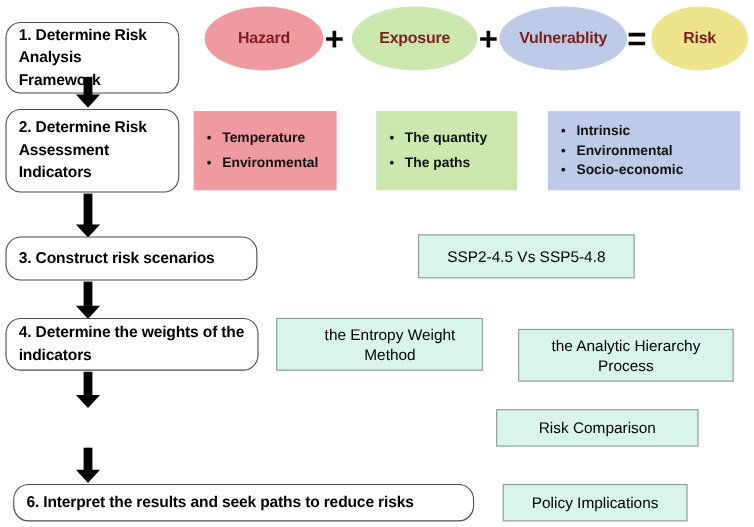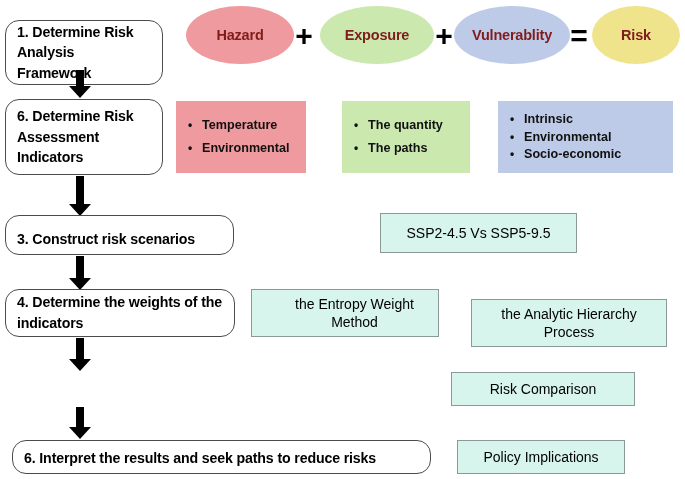--- a/index.html
+++ b/index.html
@@ -28,21 +28,21 @@
   
   .step-box {
     border: 1.3px solid #4c4c4c;
     border-radius: 14px;
     background: #ffffff;
     color: #000000;
     font-weight: bold;
     font-size: 14.2px;
     line-height: 1.45;
     display: flex;
-    align-items: flex-end;
+    align-items: center;
     padding: 4px 10px 4px 11px;
     letter-spacing: -0.15px;
   }
   .step-box.multi { align-items: center; }
   .step-text { display: block; }
 
   
   .arrow {
     position: absolute;
     width: 30px;
@@ -162,21 +162,21 @@
   <div class="abs step-box multi" style="left:5px; top:20px; width:158px; height:65px;">
     <span class="step-text">1. Determine Risk Analysis Framework</span>
   </div>
 
   <div class="arrow" style="left:65px; top:70px; height:28px;">
     <div class="shaft" style="height:17px;"></div>
     <div class="head" style="top:16px;"></div>
   </div>
 
   <div class="abs step-box multi" style="left:5px; top:99px; width:158px; height:76px;">
-    <span class="step-text">6. Determine Risk Assessment Indicators</span>
+    <span class="step-text">2. Determine Risk Assessment Indicators</span>
   </div>
 
   <div class="abs panel pink" style="left:176px; top:101px; width:130px; height:72px;">
     <div class="bullet-row">
       <span class="dot">•</span>
       <span class="bullet-label">Temperature</span>
     </div>
     <div class="bullet-row">
       <span class="dot">•</span>
       <span class="bullet-label">Environmental</span>
@@ -212,21 +212,21 @@
   <div class="arrow" style="left:65px; top:176px; height:40px;">
     <div class="shaft" style="height:29px;"></div>
     <div class="head" style="top:28px;"></div>
   </div>
 
   <div class="abs step-box" style="left:5px; top:215px; width:229px; height:40px;">
     <span class="step-text">3. Construct risk scenarios</span>
   </div>
 
   <div class="abs mint-box" style="left:380px; top:213px; width:197px; height:40px;">
-    <span>SSP2-4.5 Vs SSP5-9.5</span>
+    <span>SSP2-4.5 Vs SSP5-4.8</span>
   </div>
 
   <div class="arrow" style="left:65px; top:256px; height:34px;">
     <div class="shaft" style="height:23px;"></div>
     <div class="head" style="top:22px;"></div>
   </div>
 
   <div class="abs step-box multi" style="left:5px; top:289px; width:230px; height:48px;">
     <span class="step-text">4. Determine the weights of the indicators</span>
   </div>

